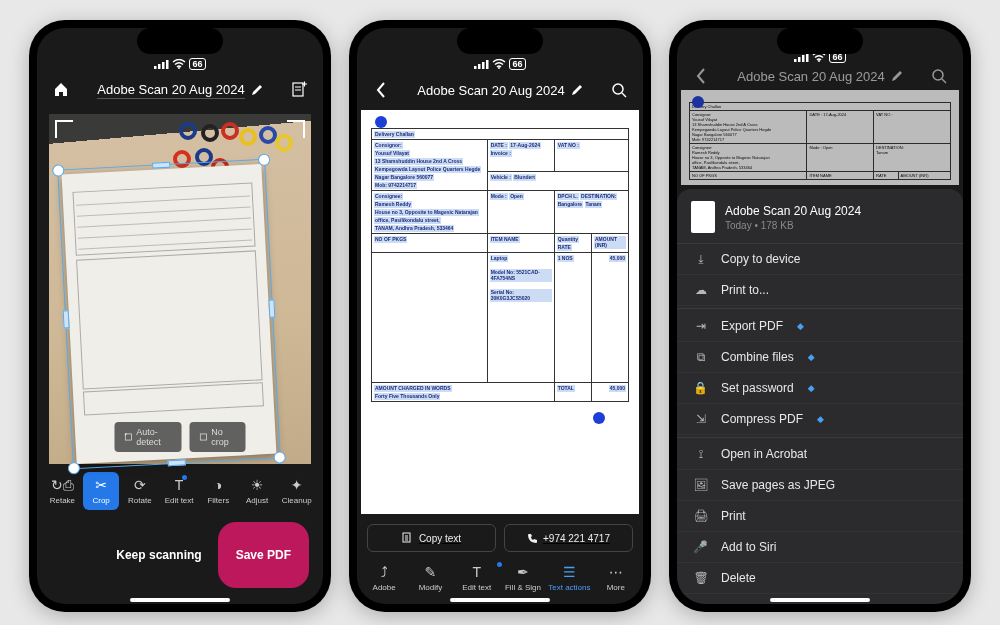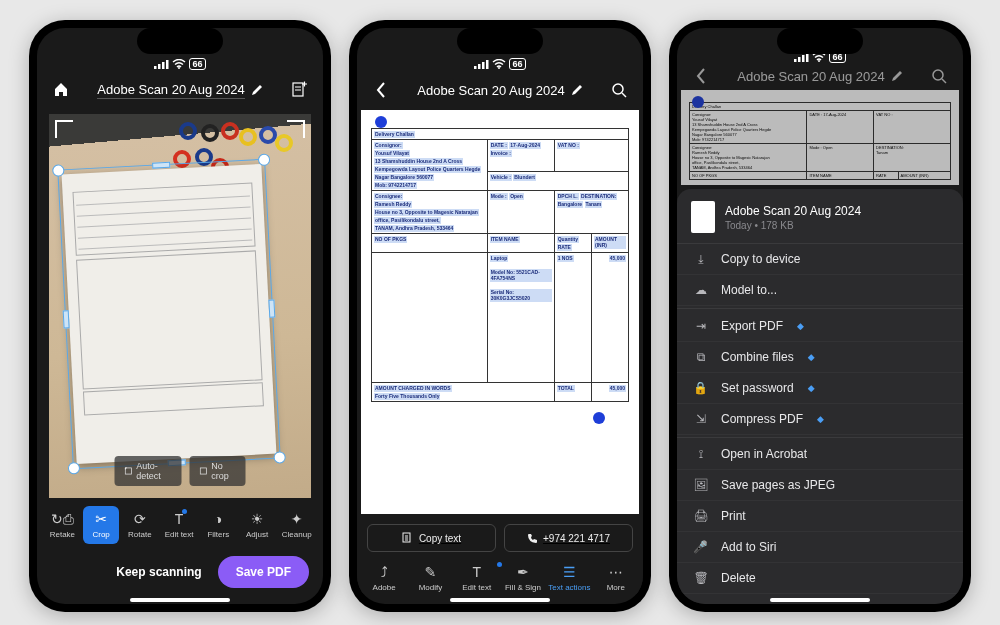--- a/index.html
+++ b/index.html
@@ -206,25 +206,25 @@
   .badge-dot { position:absolute; top:-2px; right:-4px; width:5px; height:5px; background:#2478e8; border-radius:50%; }
   .bottom-actions {
     display: flex;
     justify-content: flex-end;
     gap: 16px;
     padding: 8px 14px 6px;
     align-items: center;
   }
   .txt-btn { color: #fff; font-size: 12px; font-weight: 600; }
   .save-btn {
-    background: #8b5cf6;
+    background: #be185d;
     color: #fff;
     font-size: 12px;
     font-weight: 700;
-    padding: 9px 18px;
+    padding: 26px 18px;
     border-radius: 18px;
   }
   .home-indicator {
     width: 100px;
     height: 4px;
     background: #fff;
     border-radius: 2px;
     margin: 4px auto 2px;
   }
   
@@ -710,21 +710,21 @@
           <div class="sheet-sub">Today • 178 KB</div>
         </div>
       </div>
       <div class="menu-list">
         <div class="menu-item">
             <span class="mi-icon">⤓</span>
             <span>Copy to device</span>
           </div>
         <div class="menu-item">
             <span class="mi-icon">☁</span>
-            <span>Model to...</span>
+            <span>Print to...</span>
           </div>
         <div class="divider"></div>
         <div class="menu-item">
             <span class="mi-icon">⇥</span>
             <span>Export PDF</span>
             <span class="star">◆</span>
           </div>
         <div class="menu-item">
             <span class="mi-icon">⧉</span>
             <span>Combine files</span>

